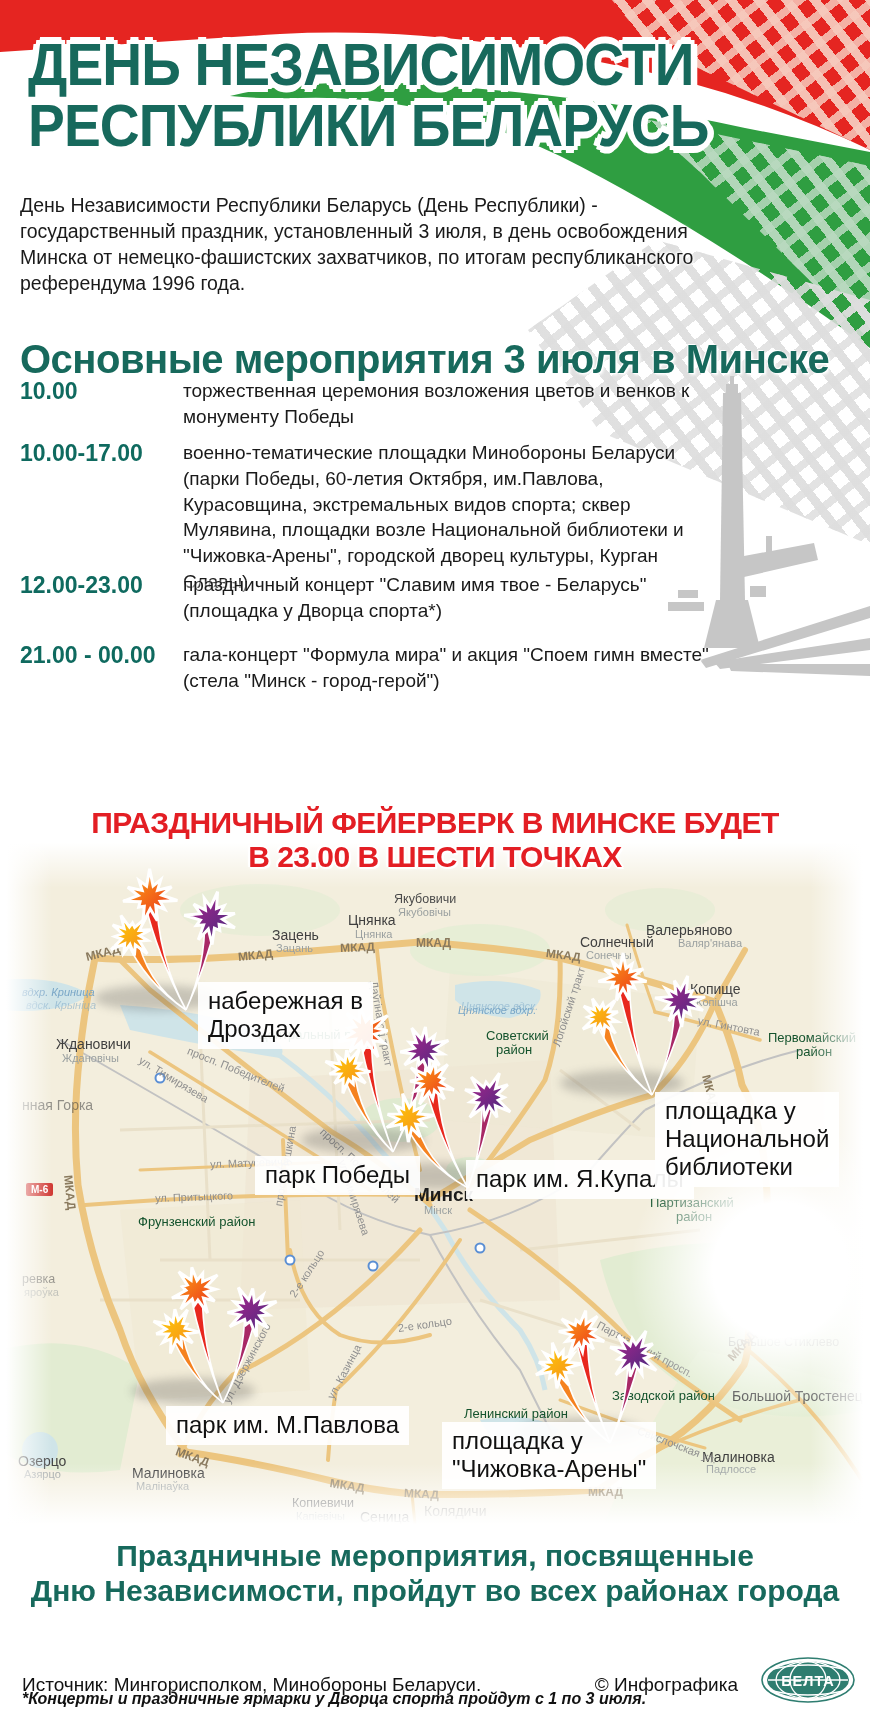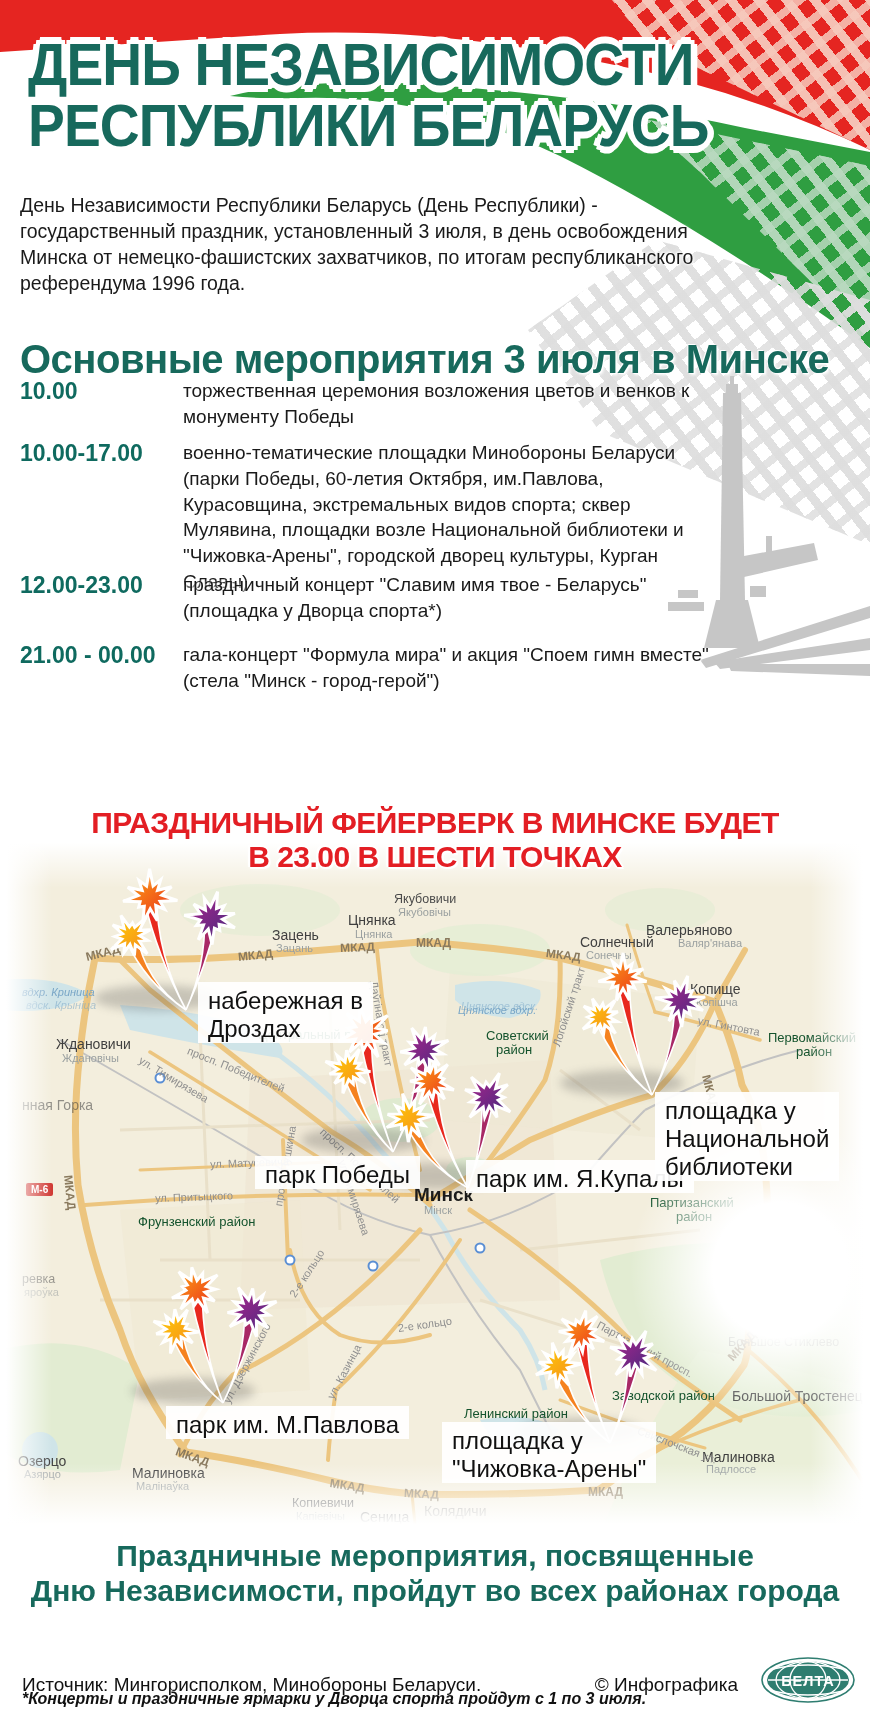--- a/index.html
+++ b/index.html
@@ -47,21 +47,21 @@
   .g{position:absolute;white-space:nowrap;transform-origin:0 50%;}
   .g-town{font-size:12.5px;color:#4a4a4a;}
   .g-town-lg{font-size:14px;color:#3f3f3f;}
   .g-alt{font-size:11px;color:#9aa0a0;}
   .g-district{font-size:13px;color:#14532d;}
   .g-street{font-size:11px;color:#8f8f8f;}
   .g-road{font-size:12px;font-weight:bold;color:#8a7a5e;}
   .g-water{font-size:11px;font-style:italic;color:#7aa7c7;}
   .g-city{font-size:19px;font-weight:bold;color:#1a1a1a;}
   .g-badge{font-size:10px;font-weight:bold;color:#fff;background:#d03a34;padding:1px 5px;border-radius:2px;}
-  .loc{position:absolute;background:rgba(255,255,255,.93);padding:5px 10px 0 10px;
+  .loc{position:absolute;background:rgba(255,255,255,.93);padding:5px 10px 6px 10px;
        font-size:24px;line-height:28px;color:#111;}
   .fade{position:absolute;pointer-events:none;}
   .fade-top{left:0;top:0;width:870px;height:58px;background:linear-gradient(#fff 22%,rgba(255,255,255,0));}
   .fade-bottom{left:0;bottom:0;width:870px;height:72px;background:linear-gradient(rgba(255,255,255,0),#fff 85%);}
   .fade-left{left:0;top:0;width:52px;height:705px;background:linear-gradient(90deg,#fff 12%,rgba(255,255,255,0));}
   .fade-right{right:0;top:0;width:60px;height:705px;background:linear-gradient(-90deg,#fff 12%,rgba(255,255,255,0));}
   .fade-blob{right:-60px;top:290px;width:300px;height:300px;
       background:radial-gradient(closest-side,#fff 45%,rgba(255,255,255,0));}
   
   .bottom-head{position:absolute;left:0;top:1538px;width:870px;text-align:center;z-index:6;

